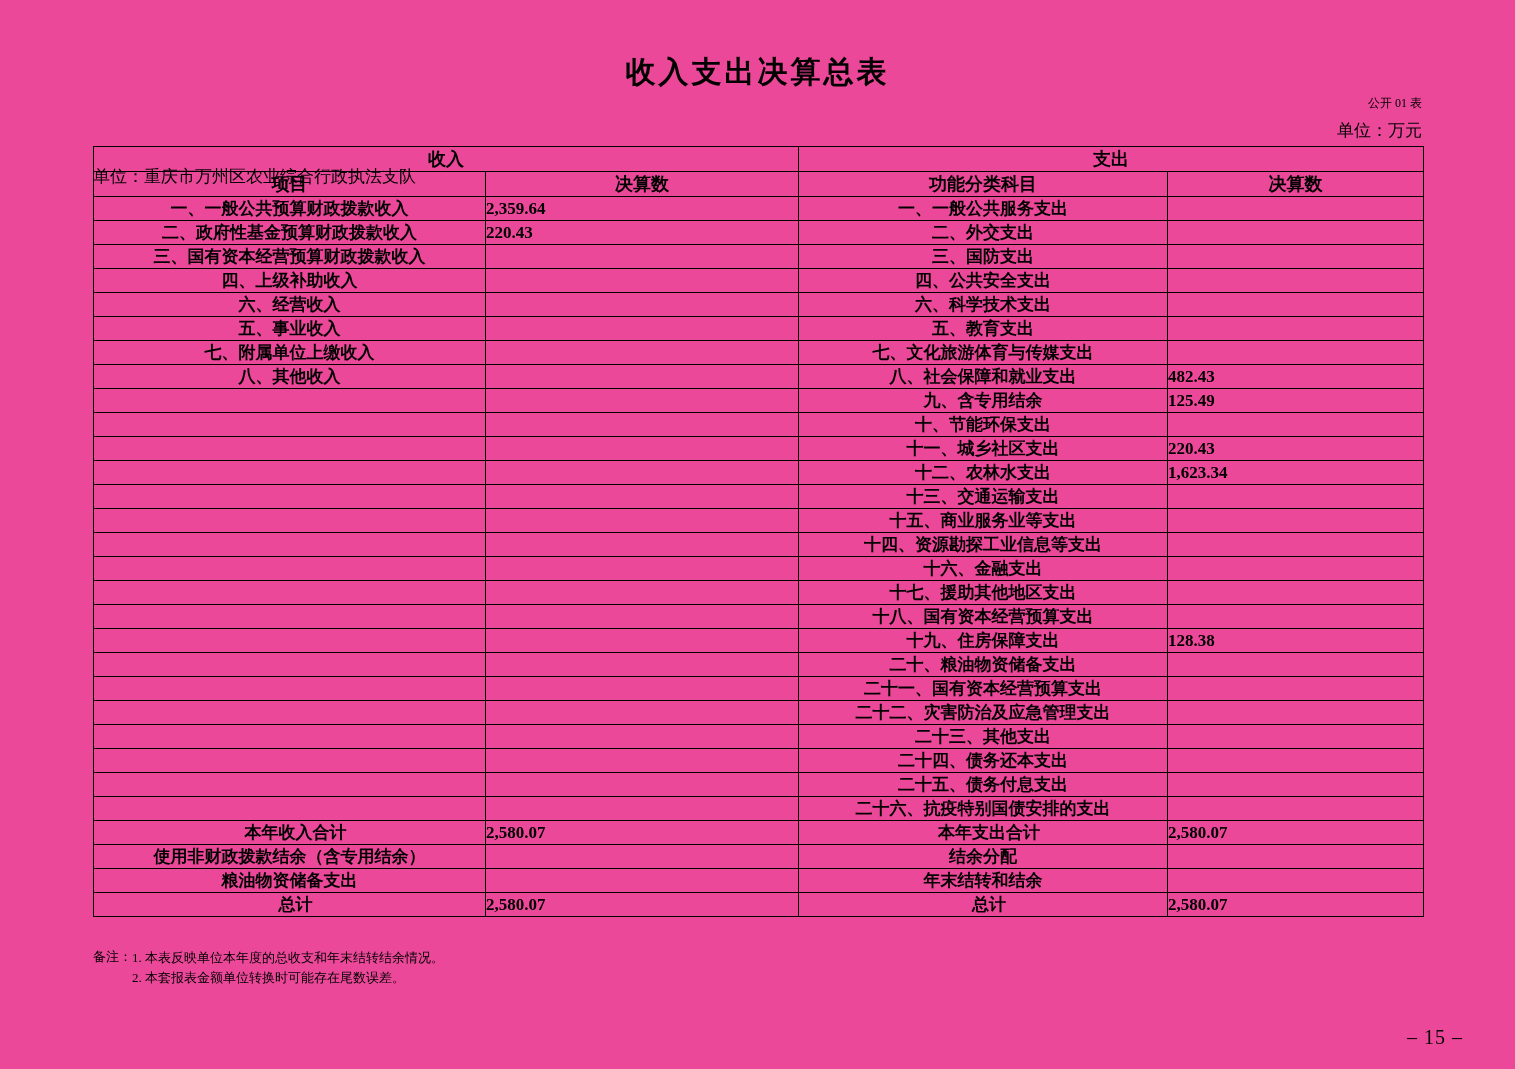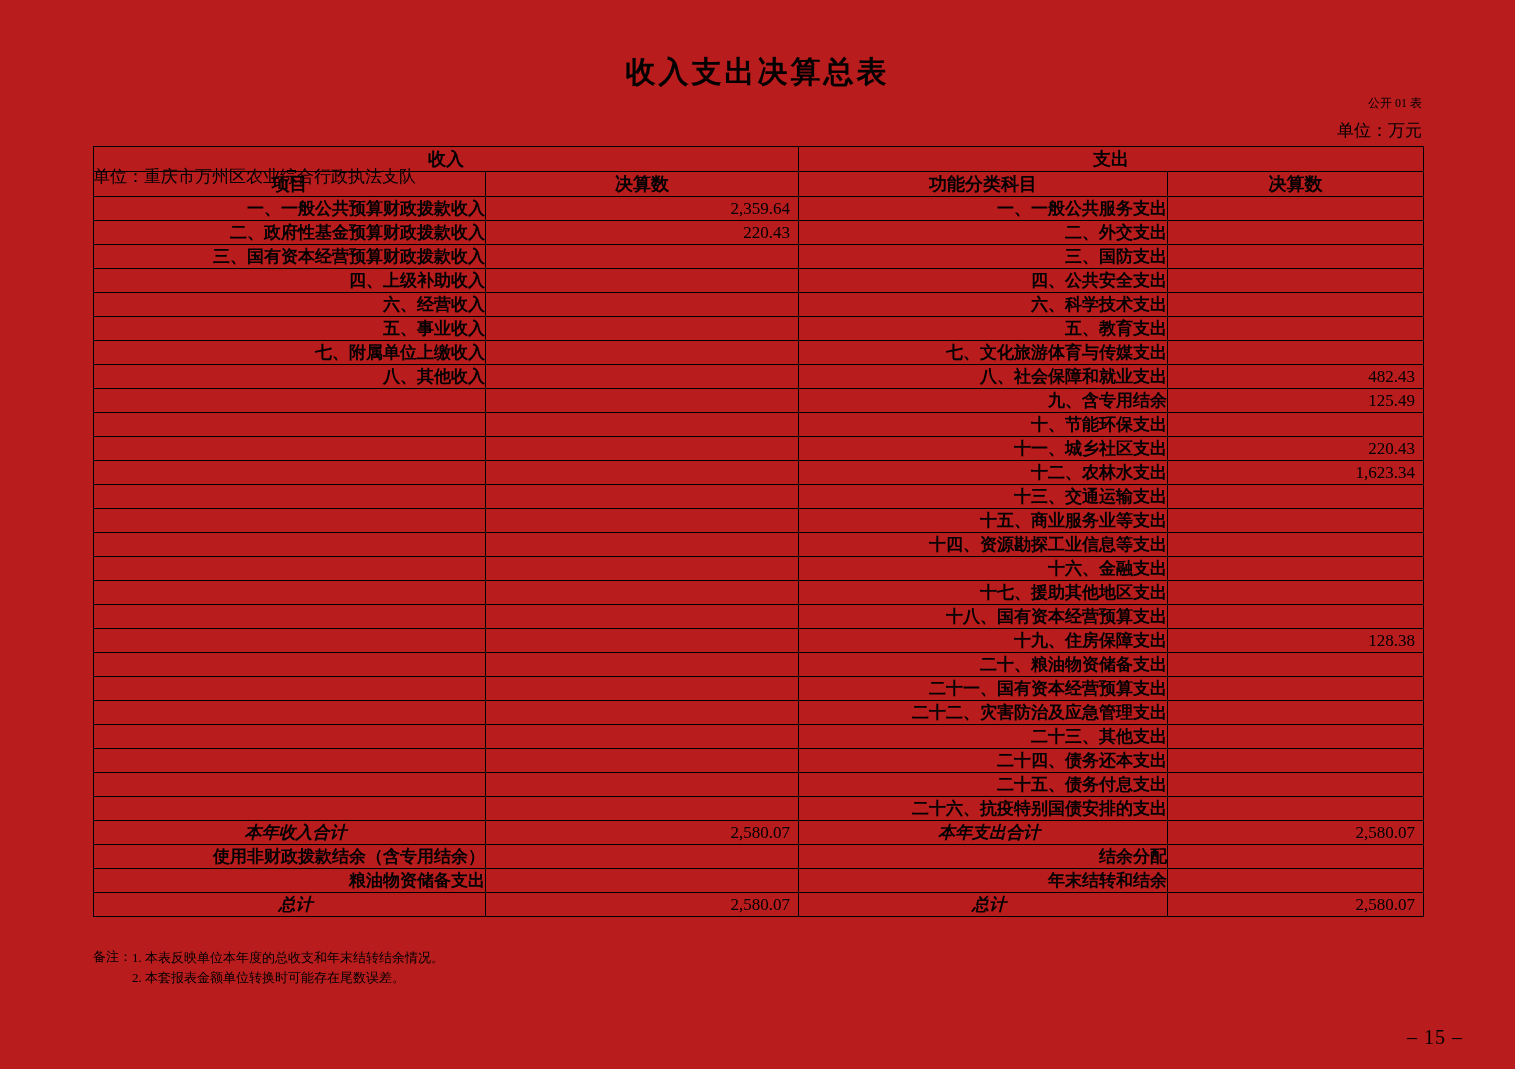--- a/index.html
+++ b/index.html
@@ -4,21 +4,21 @@
 <style>
   * { margin:0; padding:0; box-sizing:border-box; }
   html,body { background:#ffffff; }
   body {
     width:1515px; height:1069px;
     font-family:"Liberation Serif","DejaVu Serif",serif;
     color:#000;
     position:relative;
     overflow:hidden;
   }
-  .sheet { position:absolute; inset:0; background:#b91c1c; }
+  .sheet { position:absolute; inset:0; background:#ec4899; }
 
   .doc-title {
     position:absolute; top:52px; left:0; width:100%;
     text-align:center; font-size:30px; font-weight:bold;
     letter-spacing:3px;
   }
   .table-code {
     position:absolute; top:95px; right:93px;
     font-size:12px;
   }
@@ -47,28 +47,28 @@
     white-space:nowrap;
   }
   table.main th { font-weight:bold; height:25px; text-align:center; font-size:18px; }
   table.main td { height:24px; }
   col.c-item    { width:392px; }
   col.c-amount  { width:313px; }
   col.c-subject { width:369px; }
   col.c-amount2 { width:256px; }
 
   td.label {
-    text-align:right;
+    text-align:center;
     font-weight:bold;
   }
-  td.label.center { text-align:center; padding-left:12px;font-style:italic; }
+  td.label.center { text-align:center; padding-left:12px; }
   td.amount {
-    text-align:right;
+    text-align:left;
     padding-right:8px;
-    font-weight:normal;
+    font-weight:bold;
     margin-left:13px;
   }
 
   .notes {
     position:absolute; top:948px; left:93px;
     font-size:13px;
     display:flex;
   }
   .notes .note-label { white-space:nowrap; }
   .notes .note-items div { line-height:1.55; }

